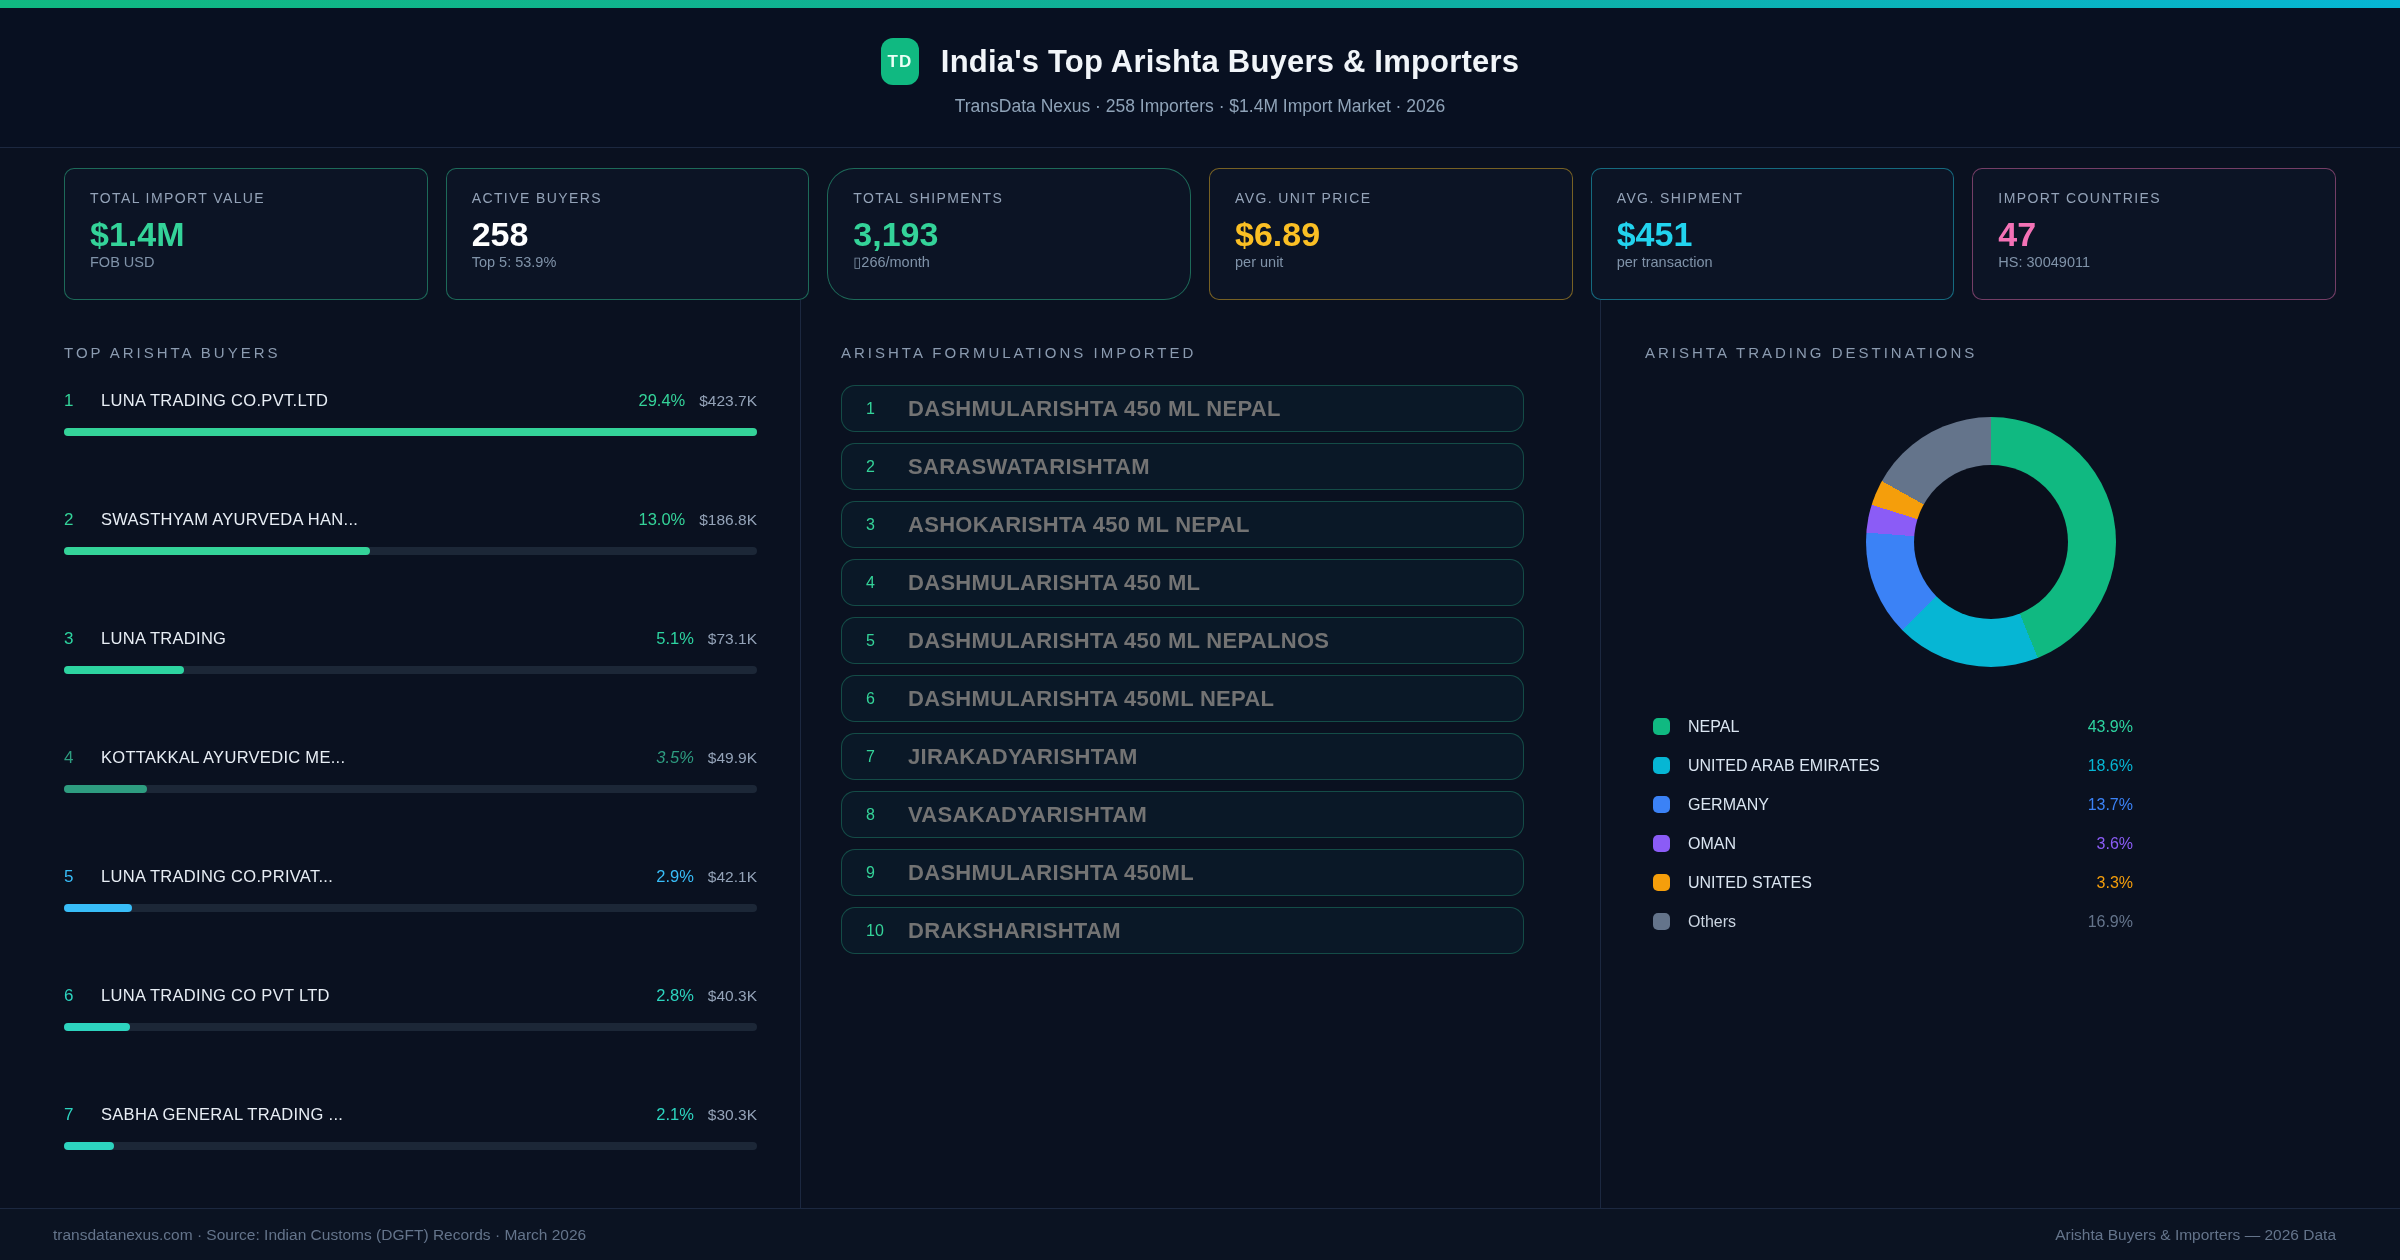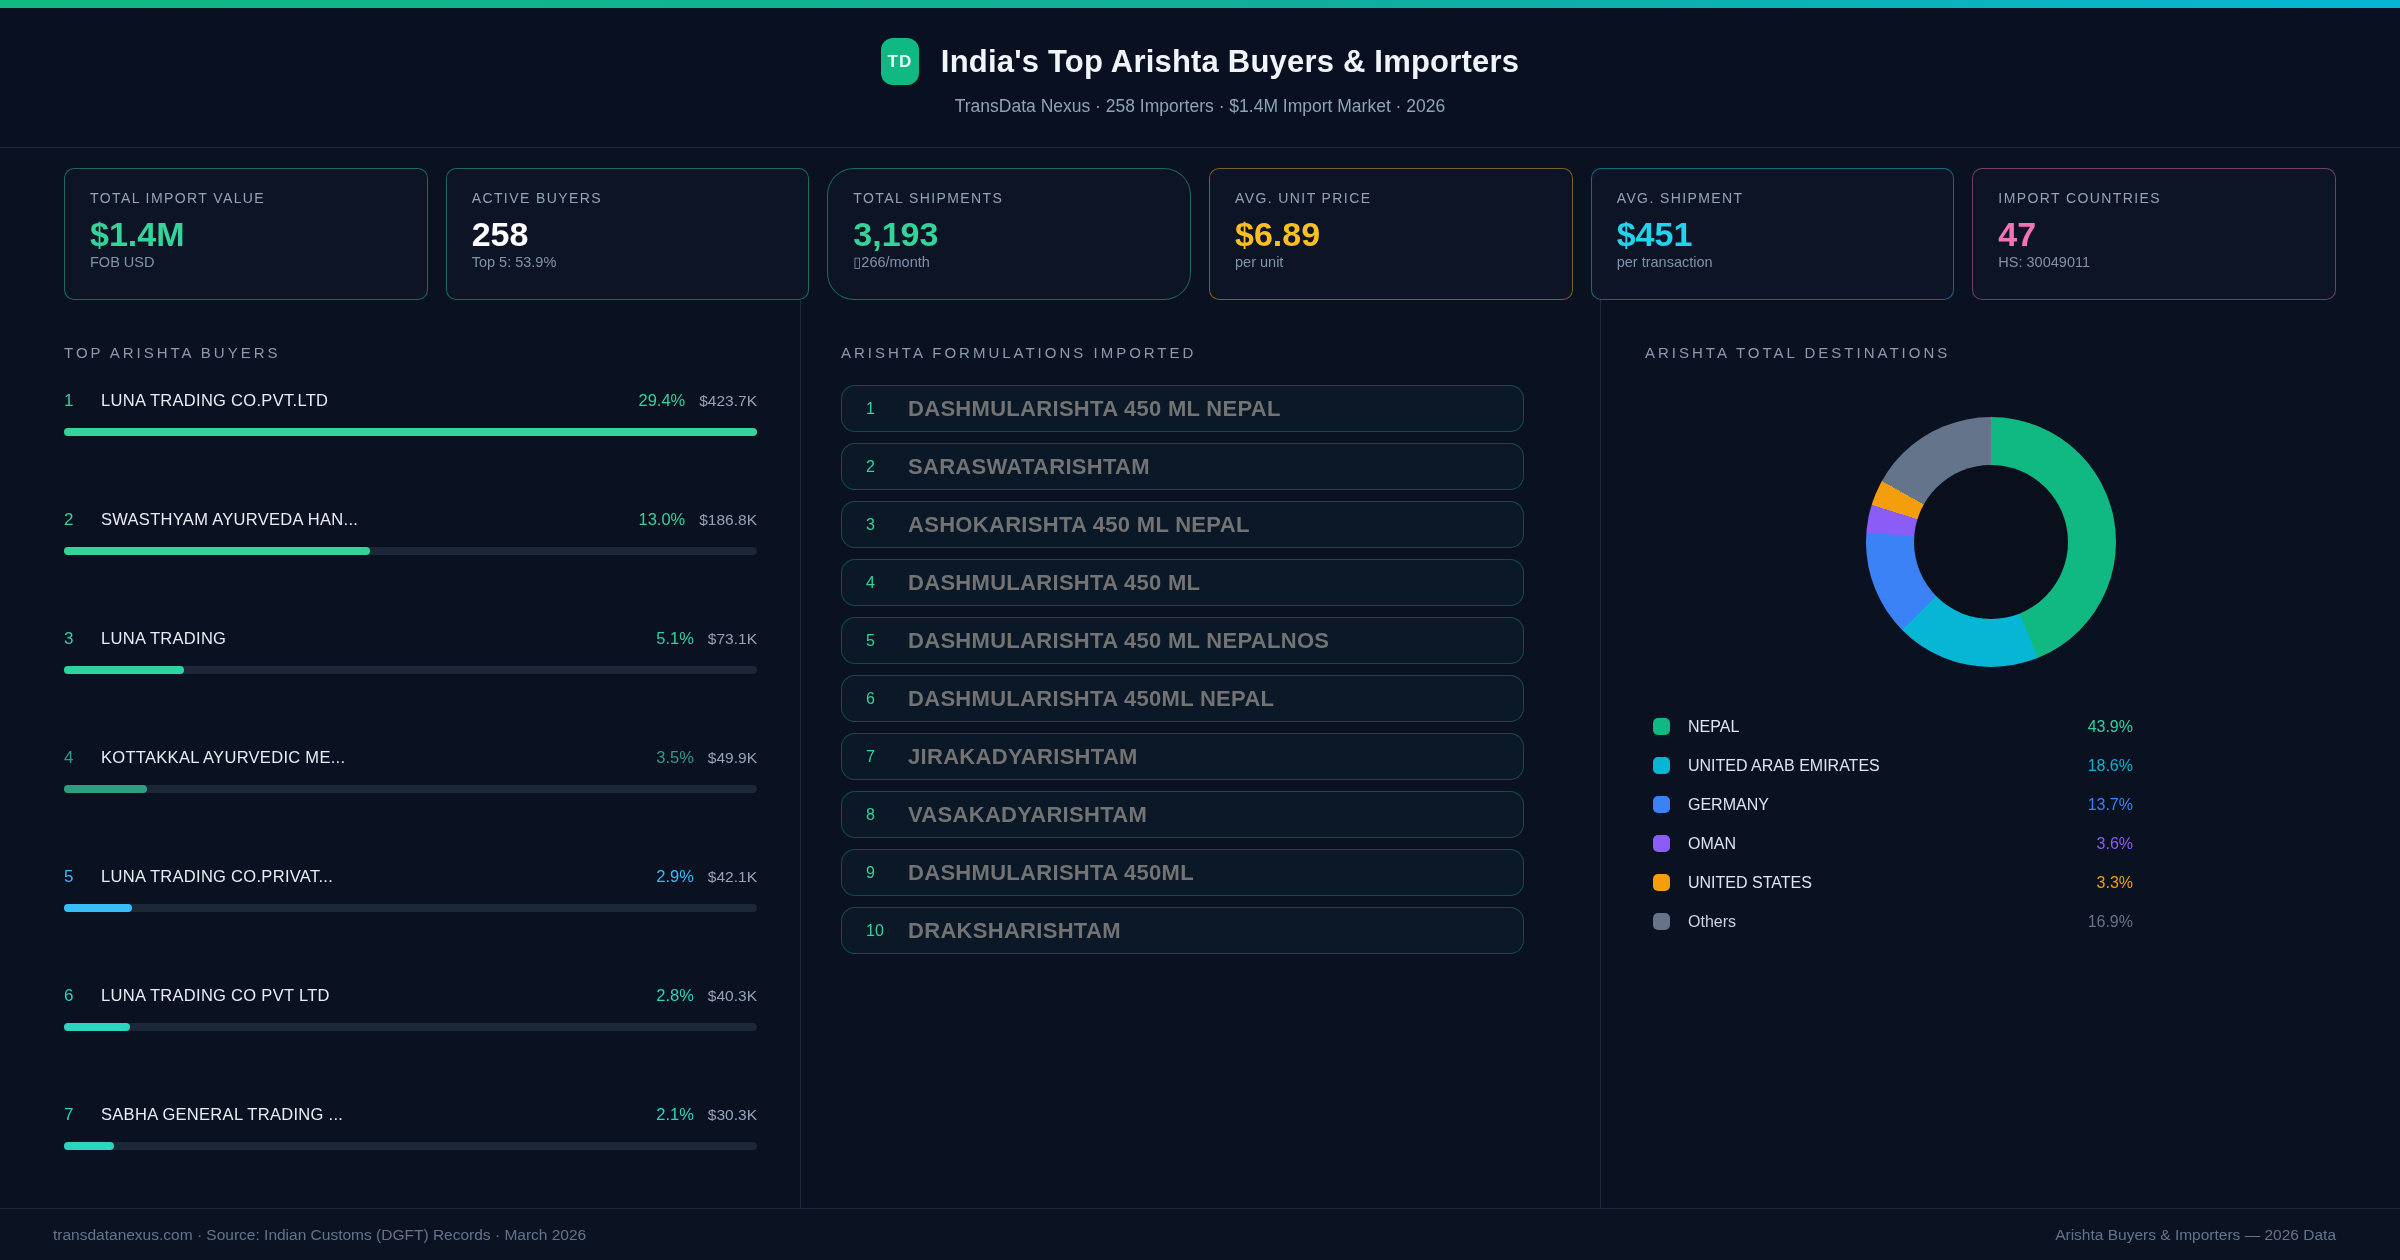--- a/index.html
+++ b/index.html
@@ -179,21 +179,21 @@
           </div>
           <div class="buyer-track">
             <div class="buyer-fill" style="width: 17.3469%; background: rgb(45, 212, 160);"></div>
           </div>
         </div>
         <div class="buyer-row">
           <div class="buyer-head">
             <span class="buyer-rank" style="color: rgb(46, 157, 128);">4</span>
             <span class="buyer-name">KOTTAKKAL AYURVEDIC ME...</span>
             <span class="buyer-right">
-              <span class="buyer-pct" style="color: rgb(46, 157, 128);">3.5%</span>
+              <span class="buyer-pct" style="color: rgb(46, 157, 128); font-style: italic;">3.5%</span>
               <span class="buyer-value">$49.9K</span>
             </span>
           </div>
           <div class="buyer-track">
             <div class="buyer-fill" style="width: 11.9048%; background: rgb(46, 157, 128);"></div>
           </div>
         </div>
         <div class="buyer-row">
           <div class="buyer-head">
             <span class="buyer-rank" style="color: rgb(56, 189, 248);">5</span>
@@ -276,21 +276,21 @@
           <span class="chip-name">DASHMULARISHTA 450ML</span>
         </div>
         <div class="chip">
           <span class="chip-num">10</span>
           <span class="chip-name">DRAKSHARISHTAM</span>
         </div>
       </div>
   </div>
 
   <div class="col col-right">
-    <div class="panel-title">ARISHTA TOTAL DESTINATIONS</div>
+    <div class="panel-title">ARISHTA TRADING DESTINATIONS</div>
     <div class="donut-wrap">
       <div class="donut" id="donut" style="background: conic-gradient(rgb(16, 185, 129) 0%, rgb(16, 185, 129) 43.9%, rgb(6, 182, 212) 43.9%, rgb(6, 182, 212) 62.5%, rgb(59, 130, 246) 62.5%, rgb(59, 130, 246) 76.2%, rgb(139, 92, 246) 76.2%, rgb(139, 92, 246) 79.8%, rgb(245, 158, 11) 79.8%, rgb(245, 158, 11) 83.1%, rgb(100, 116, 139) 83.1%, rgb(100, 116, 139) 100%);">
         <div class="donut-hole"></div>
       </div>
     </div>
     <div class="legend" id="legend">
         <div class="legend-row">
           <span class="legend-swatch" style="background: rgb(16, 185, 129);"></span>
           <span class="legend-label">NEPAL</span>
           <span class="legend-pct" style="color: rgb(45, 212, 160);">43.9%</span>

